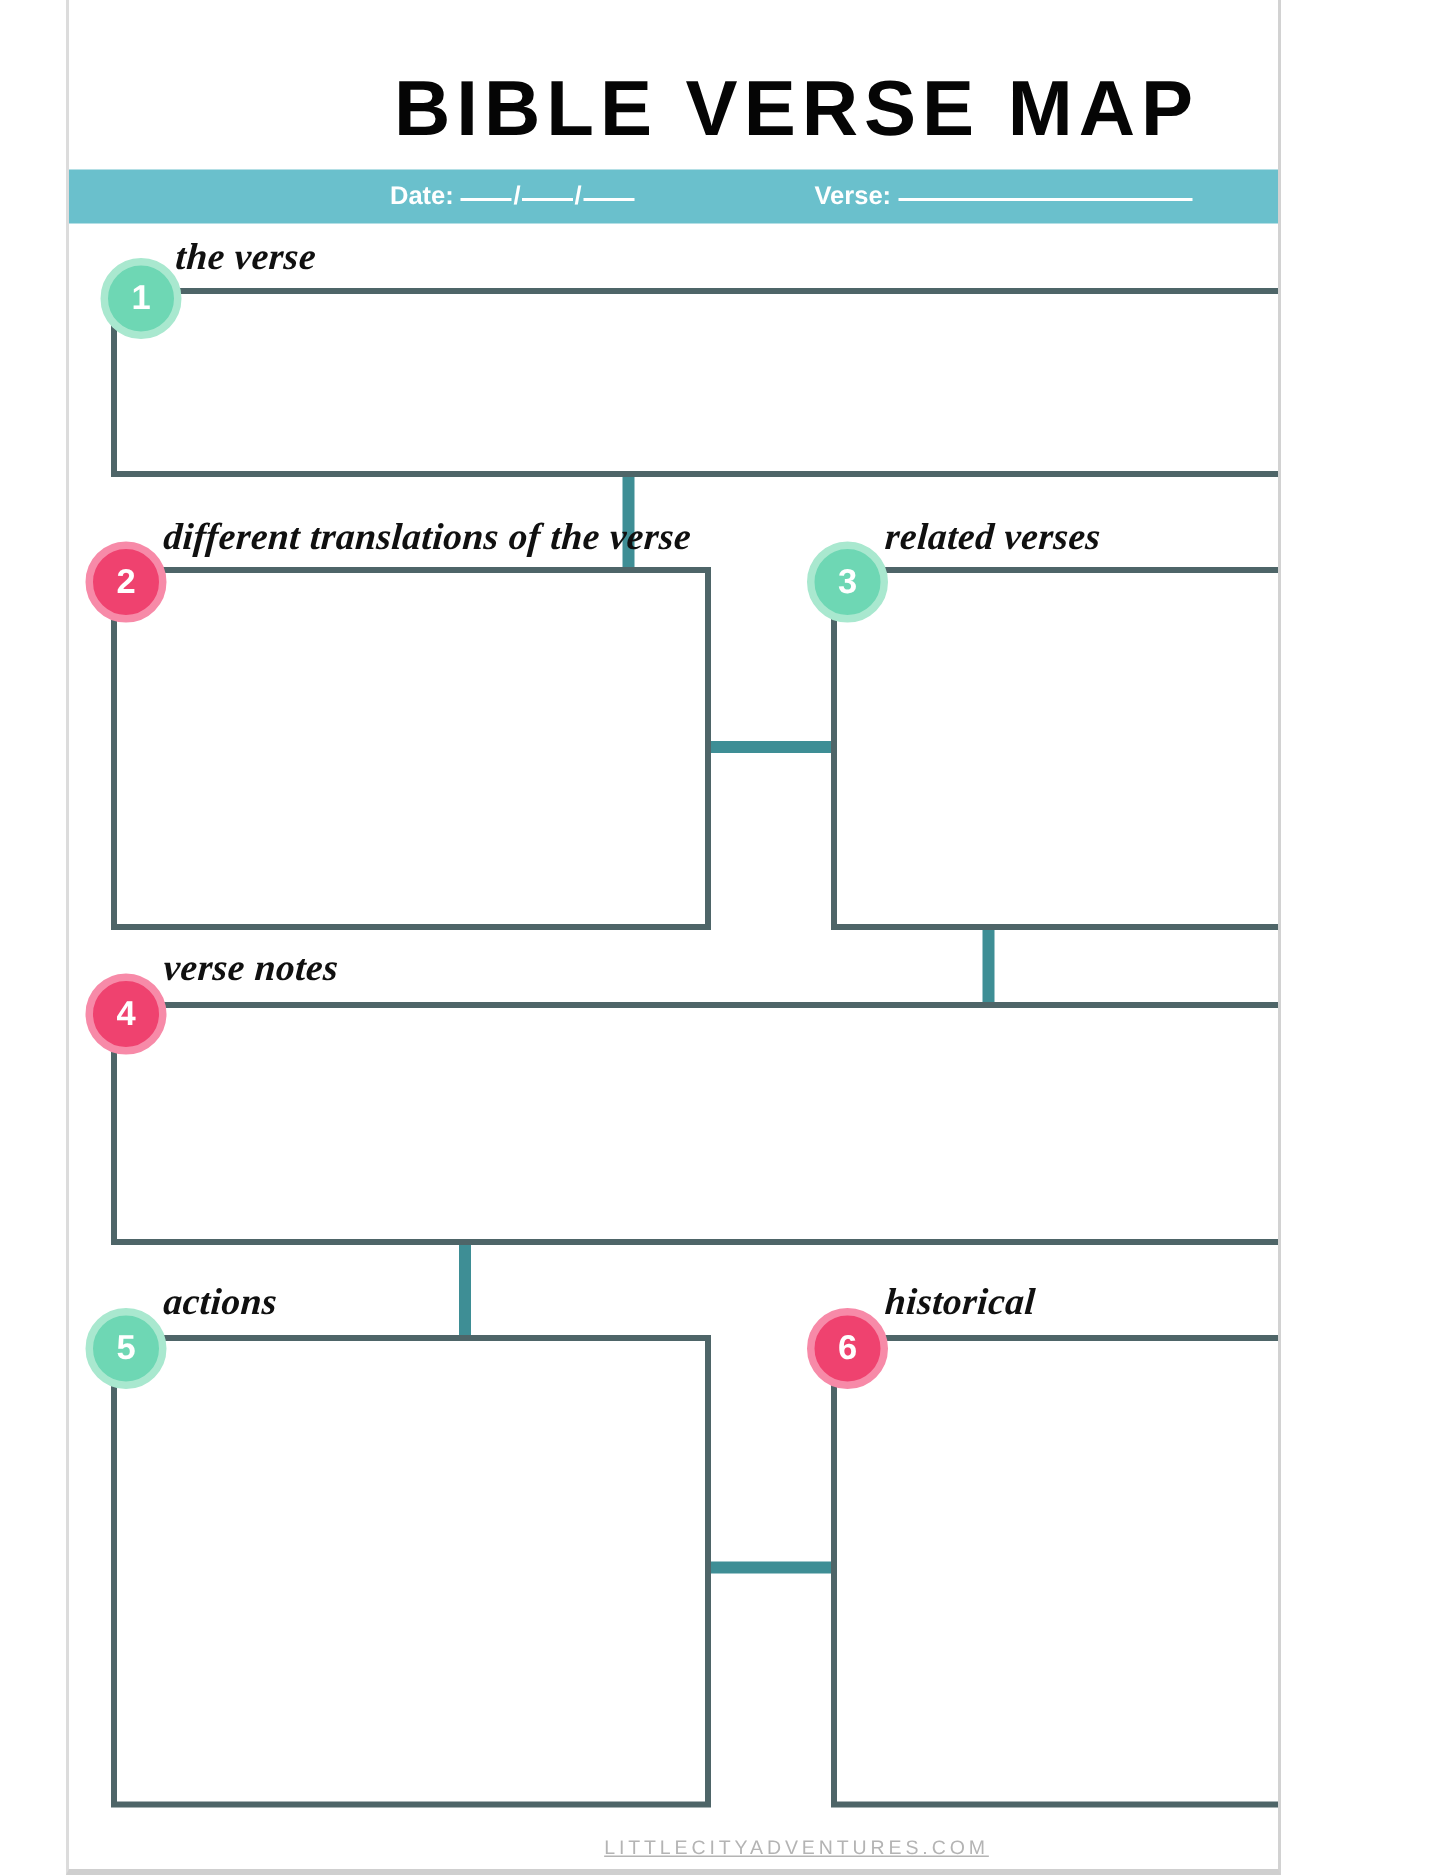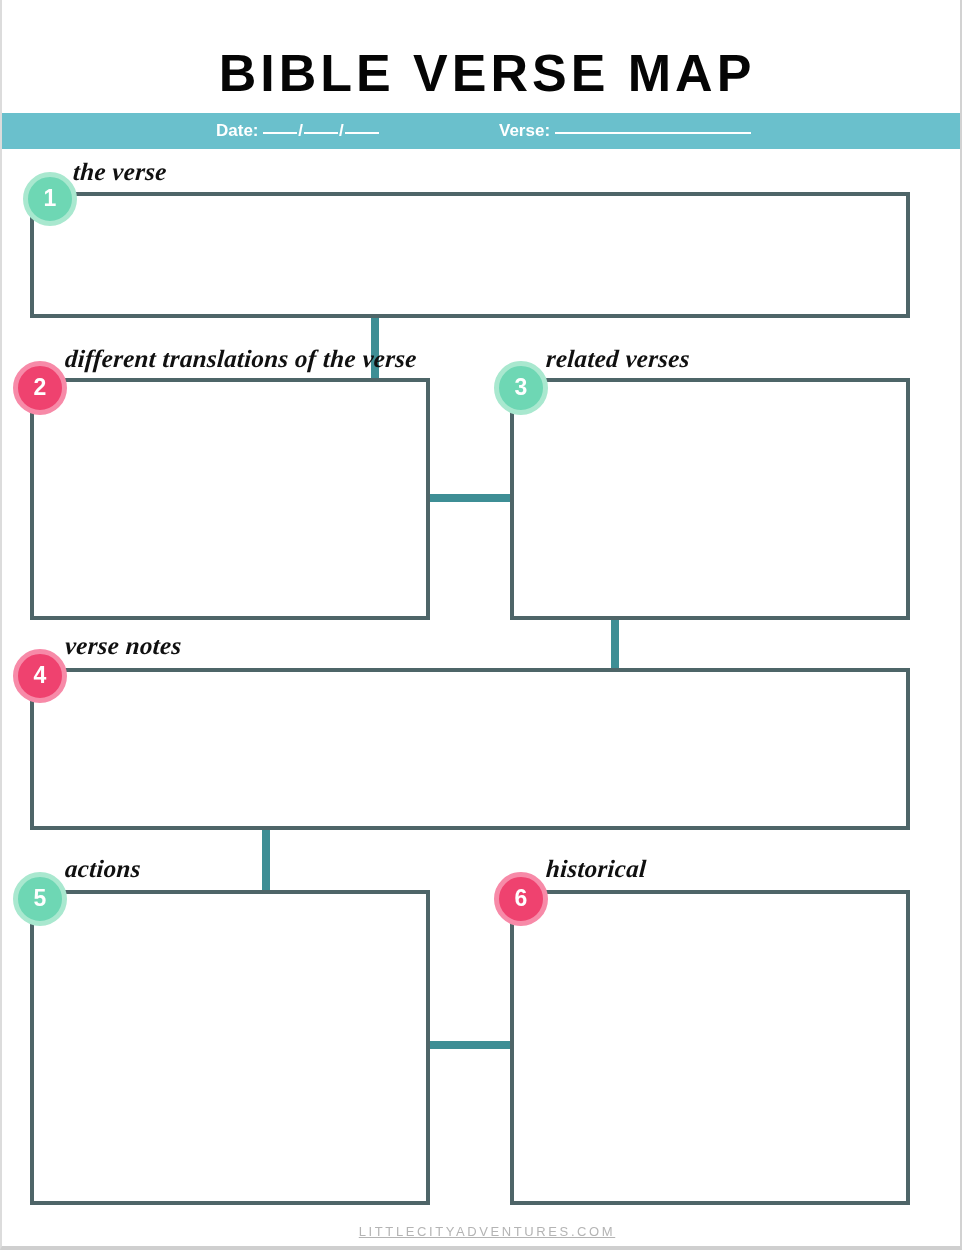--- a/index.html
+++ b/index.html
@@ -7,28 +7,29 @@
     margin: 0;
     padding: 0;
     background: #ffffff;
   }
   body {
     font-family: "Liberation Sans", sans-serif;
   }
 
   #page {
     position: relative;
-    width: 962px;
+    width: 810px;
     height: 1250px;
     background: #ffffff;
     overflow: hidden;
     box-sizing: border-box;
     border-left: 2px solid #dcdcdc;
     border-right: 2px solid #d2d2d2;
     border-bottom: 4px solid #cfcfcf;
+    margin-left: 44px;
   }
 
   
   #title {
     position: absolute;
     left: 0;
     top: 42px;
     width: 970px;
     text-align: center;
     font-family: "Liberation Sans", sans-serif;

